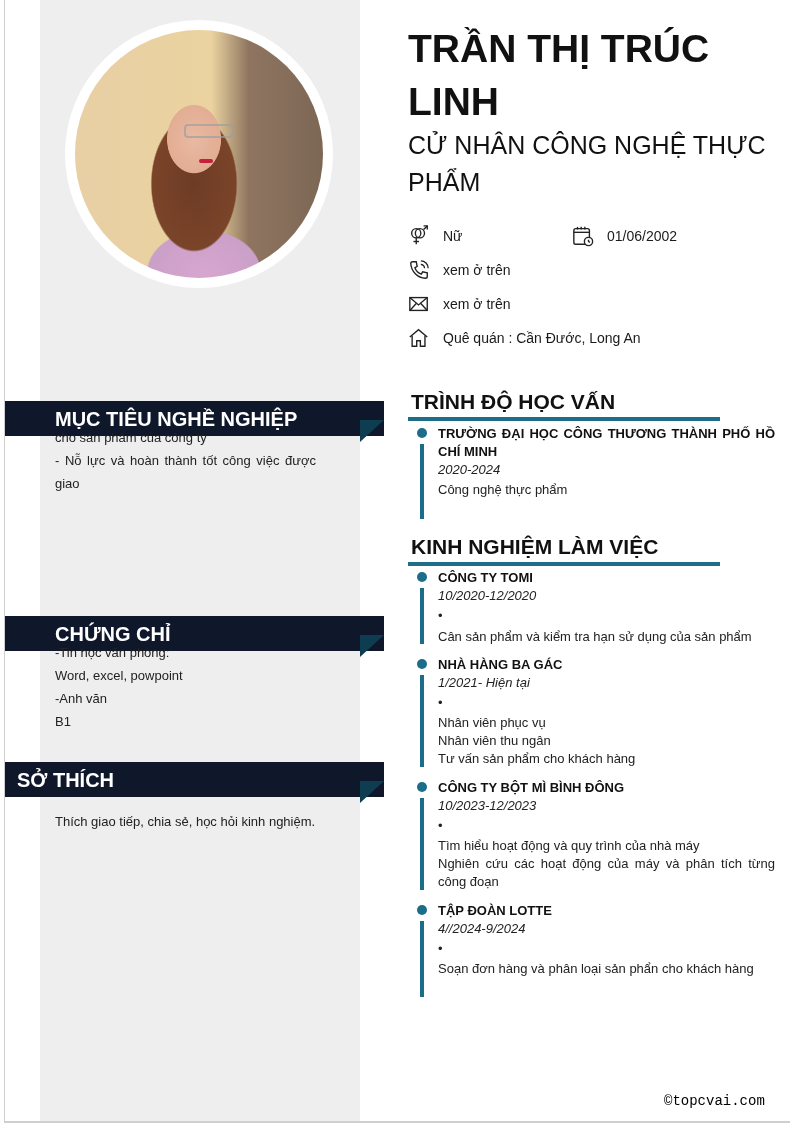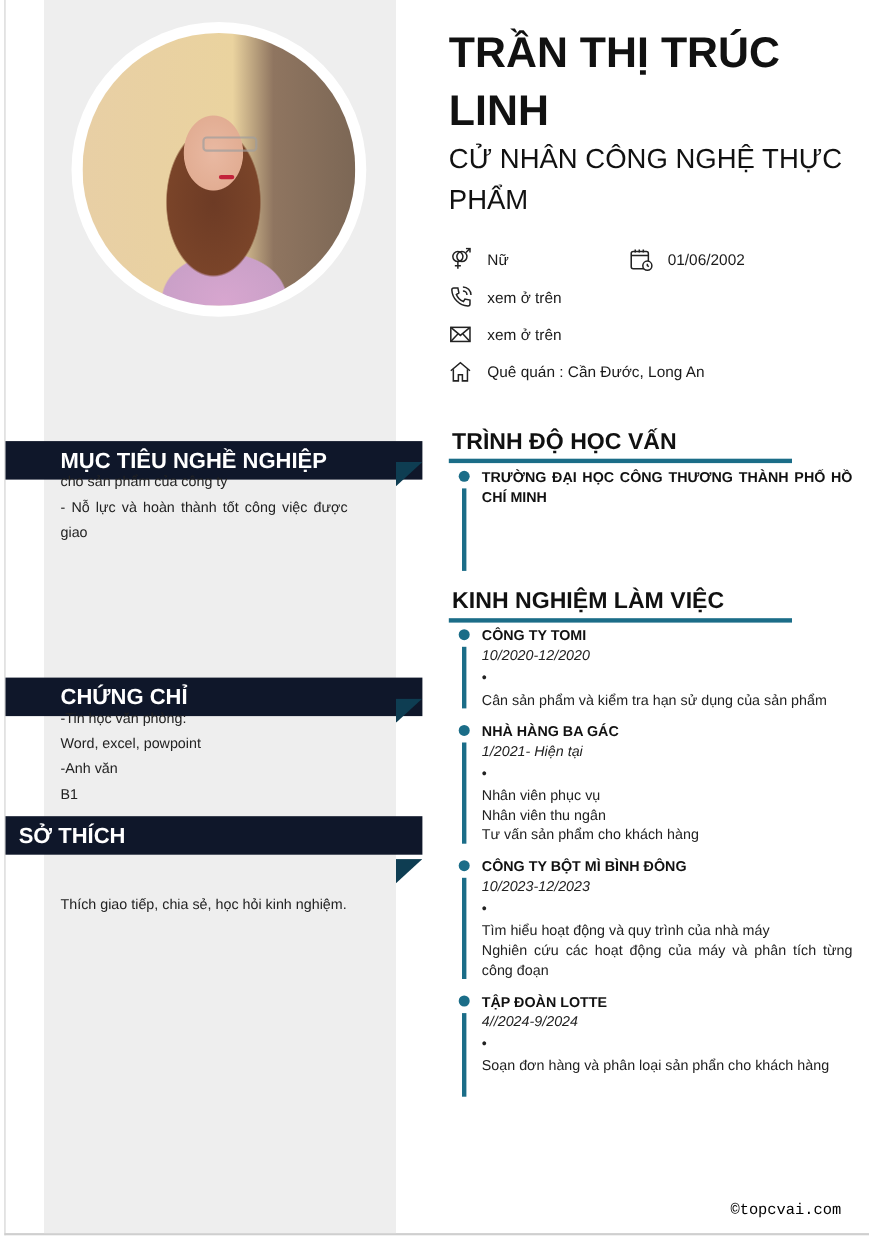--- a/index.html
+++ b/index.html
@@ -164,34 +164,36 @@
 
 <div class="ribbon" style="top:600px;">CHỨNG CHỈ</div>
 <div class="ribbon-fold" style="top:635px;"></div>
 <div class="left-text" style="top:641px;">
   <p>-Tin học văn phòng:</p>
   <p>Word, excel, powpoint</p>
   <p>-Anh văn</p>
   <p>B1</p>
 </div>
 
-<div class="ribbon" style="top:726px;padding-left:12px;">SỞ THÍCH</div>
+<div class="ribbon" style="top:746px;padding-left:12px;">SỞ THÍCH</div>
 <div class="ribbon-fold" style="top:781px;"></div>
 <div class="left-text" style="top:810px;">
   <p>Thích giao tiếp, chia sẻ, học hỏi kinh nghiệm.</p>
 </div>
 
 <div class="sec-title" style="top:390px;">TRÌNH ĐỘ HỌC VẤN</div>
 <div class="sec-rule" style="top:417px;"></div>
 
 <div class="tl-item" style="top:425px;">
   <div class="tl-dot"></div>
   <div class="tl-bar" style="height:75px;"></div>
   <div class="tl-body edu">
     <div class="tl-org">TRƯỜNG ĐẠI HỌC CÔNG THƯƠNG THÀNH PHỐ HỒ CHÍ MINH</div>
+    <div class="tl-date">2020-2024</div>
+    <div class="tl-line">Công nghệ thực phẩm</div>
   </div>
 </div>
 
 <div class="sec-title" style="top:535px;">KINH NGHIỆM LÀM VIỆC</div>
 <div class="sec-rule" style="top:562px;"></div>
 
 <div class="tl-item" style="top:569px;">
   <div class="tl-dot"></div>
   <div class="tl-bar" style="height:56px;"></div>
   <div class="tl-body">

